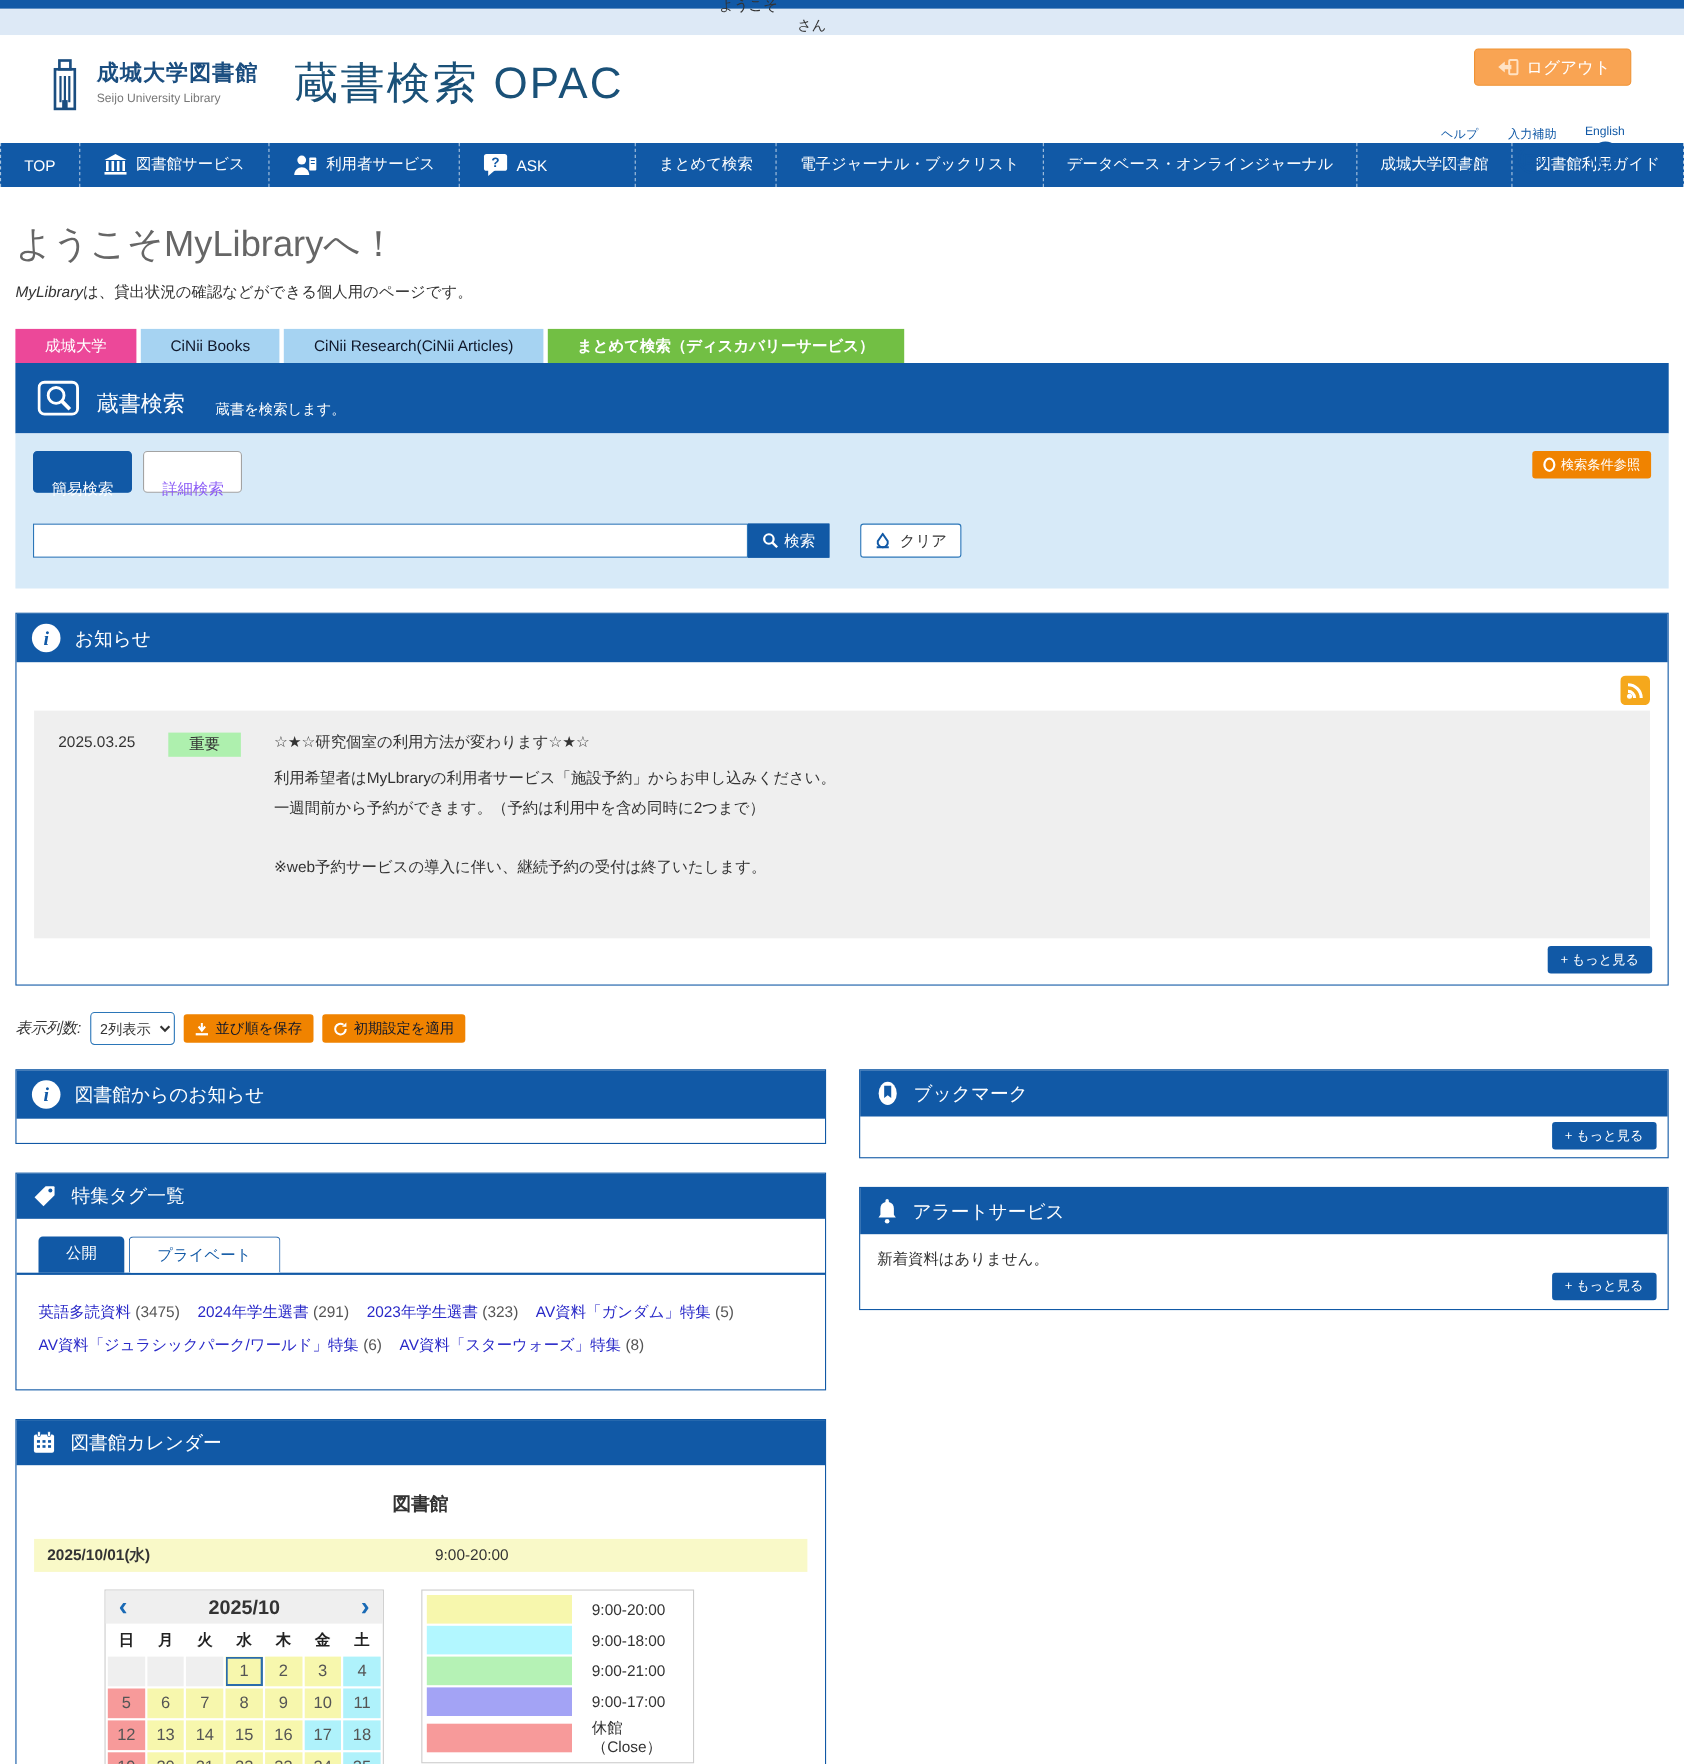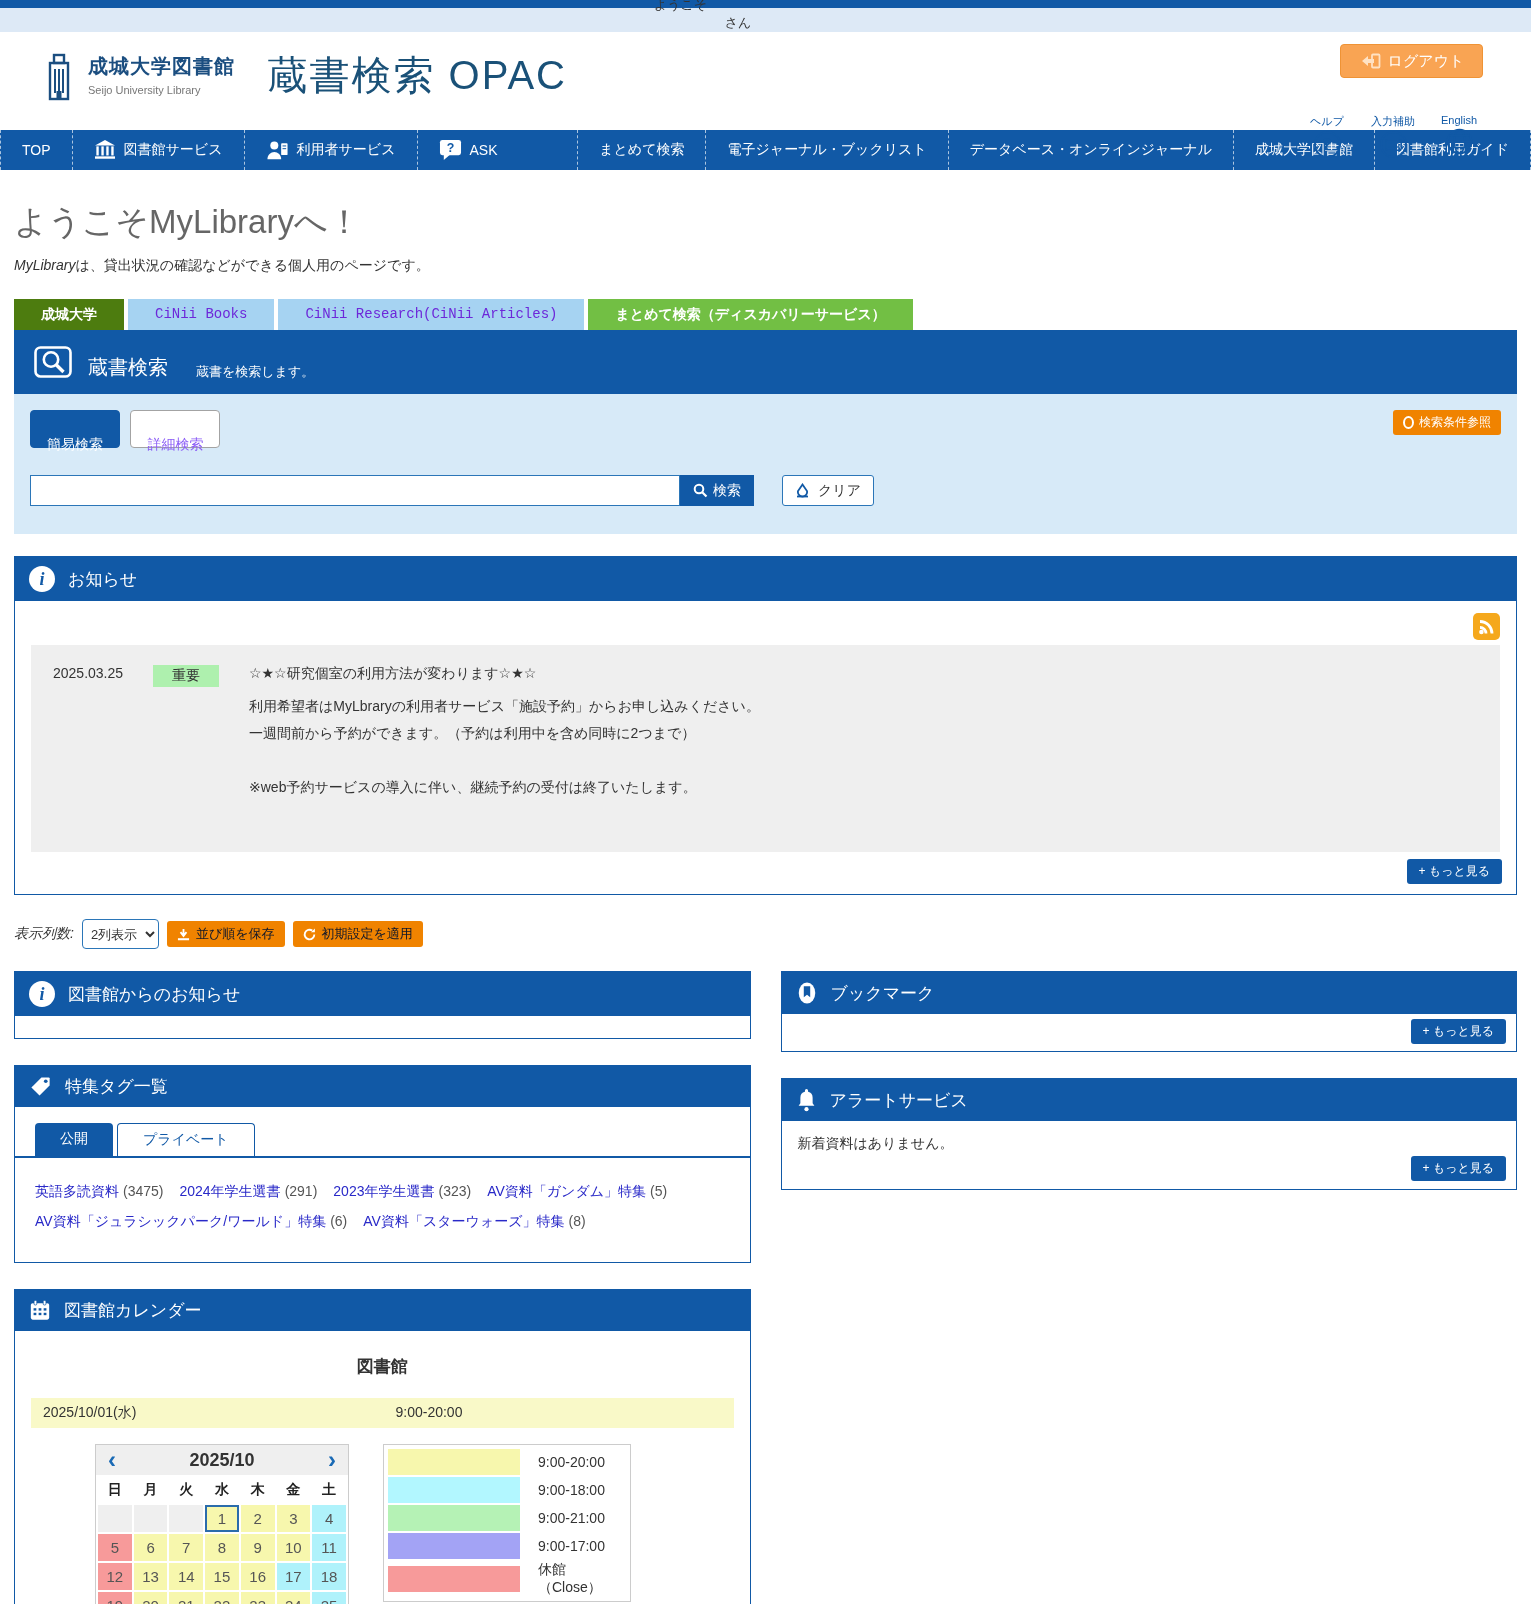--- a/index.html
+++ b/index.html
@@ -49,22 +49,22 @@
 
   .container { padding: 0 14px; }
 
   h1.page-h1 { margin: 30px 0 12px; font-size: 33px; font-weight: normal; color: #666; }
   .intro-desc { font-size: 14px; color: #333; }
   .intro-desc em { font-style: italic; }
 
   
   .stabs { display: flex; gap: 4px; margin-top: 24px; }
   .stab { line-height: 31px; padding: 0 27px; font-size: 14px; cursor: pointer; white-space: nowrap; }
-  .stab.active { background: #4d7c0f; color: #fff; font-weight: bold; }
-  .stab.light { background: #a6d3f2; color: #6d28d9; font-family: Liberation Mono, monospace; }
+  .stab.active { background: #ec4899; color: #fff; font-weight: normal; }
+  .stab.light { background: #a6d3f2; color: #0f172a; }
   .stab.green { background: #72bf44; color: #fff; font-weight: bold; }
 
   
   .search-panel-header { background: #1159a6; color: #fff; padding: 13px 20px; display: flex; align-items: flex-end; gap: 16px; }
   .search-panel-header .sp-title { font-size: 20px; }
   .search-panel-header .sp-sub { font-size: 13px; margin-left: 12px; }
   .search-panel-body { background: #d7eaf8; padding: 16px 16px 28px; position: relative; }
   .mode-btn { display: inline-block; height: 33px; line-height: 31px; padding: 18px 16px; font-size: 14px; border-radius: 4px; cursor: pointer; }
   .mode-btn.active { background: #1159a6; color: #fff; border: 1px solid #1159a6; }
   .mode-btn.plain { background: #fff; color: #8b5cf6; border: 1px solid #a3a3a3; margin-left: 6px; }
@@ -130,21 +130,21 @@
   .ftab.inactive { background: #fff; color: #1159a6; border: 1px solid #1159a6; border-bottom: none; }
   .tags-area { padding: 18px 20px 0; font-size: 14px; line-height: 30px; }
   .tag-item { margin-right: 16px; white-space: nowrap; display: inline-block; }
   .tag-link { color: #2929c8; text-decoration: none; cursor: pointer; }
   .tag-count { color: #555; margin-left: 4px; }
 
   
   .cal-body { padding-bottom: 36px; }
   .cal-lib-title { text-align: center; font-weight: bold; font-size: 17px; margin: 24px 0 20px; }
   .hours-bar { margin: 0 16px; background: #f9f9c8; padding: 6px 12px; display: flex; font-size: 14px; }
-  .hours-bar .hb-date { font-weight: normal; }
+  .hours-bar .hb-date { font-weight: bold; }
   .hours-bar .hb-hours { flex: 1; text-align: center; }
   .cal-flex { margin: 16px 0 0 80px; display: flex; gap: 34px; }
   .cal-box { width: 254px; border: 1px solid #ccc; background: #fff; }
   .cal-head { background: #efefef; display: flex; justify-content: space-between; align-items: center; padding: 3px 10px; }
   .cal-month { font-size: 18px; font-weight: bold; color: #333; }
   .cal-arrow { color: #1a6ab5; font-size: 24px; font-weight: bold; line-height: 1; cursor: pointer; padding: 0 2px; }
   .cal-table { border-collapse: separate; border-spacing: 2px; width: 100%; }
   .cal-table th { font-size: 14px; color: #222; padding: 4px 0; text-align: center; }
   .cal-table td { width: 34px; height: 27px; text-align: center; font-size: 15px; color: #555; }
   td.cell-yellow { background: #f7f7ad; }

